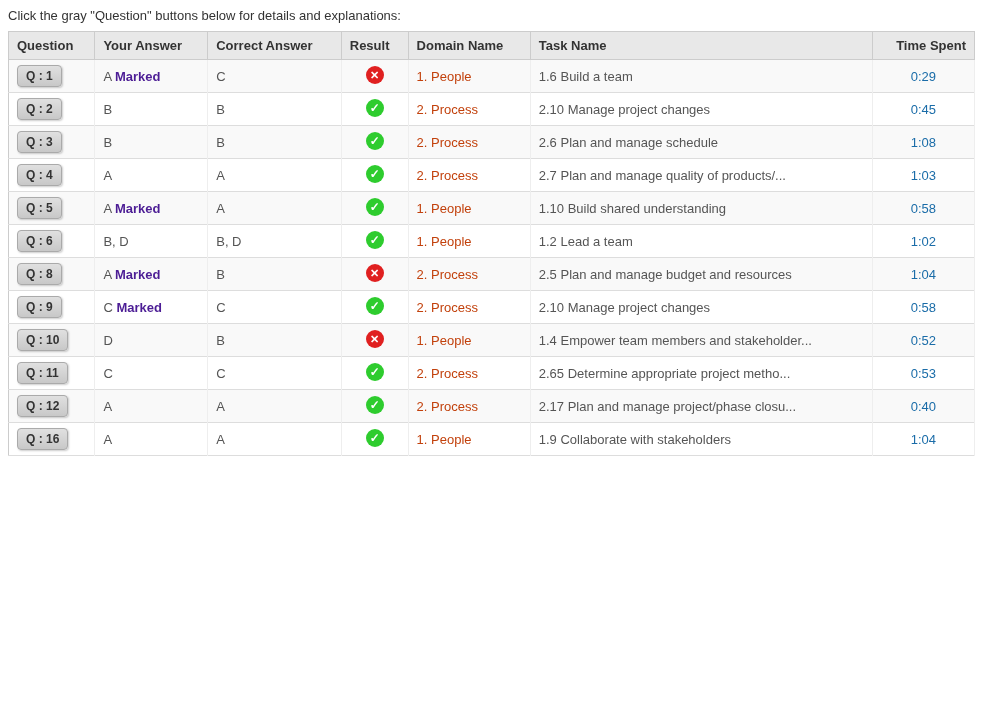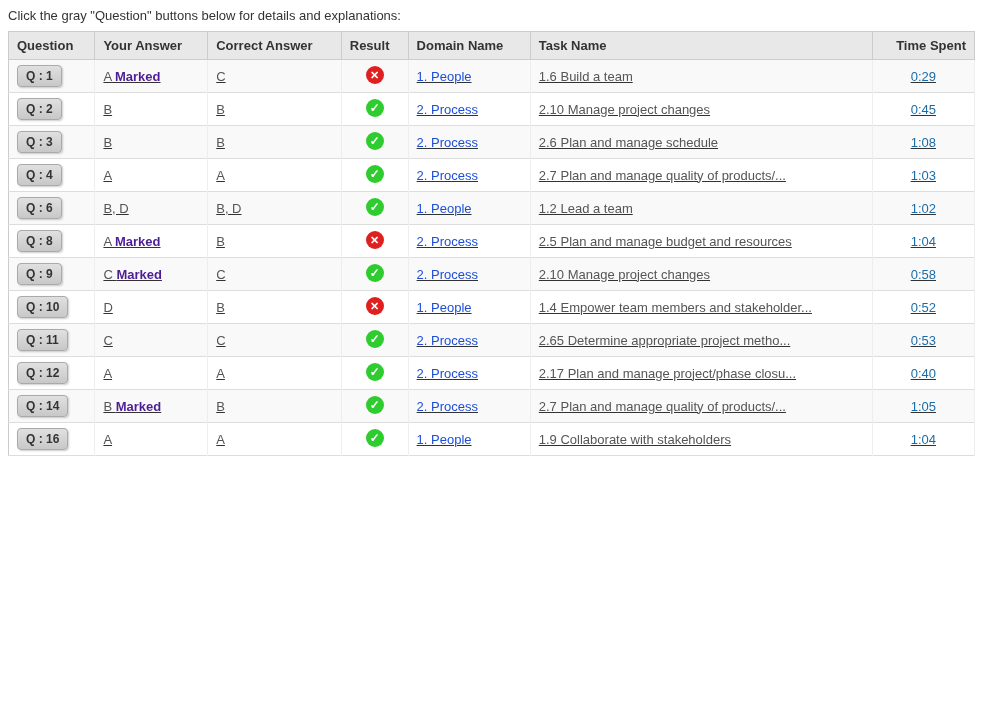--- a/index.html
+++ b/index.html
@@ -30,21 +30,20 @@
       font-weight: bold;
       font-size: 13px;
       border-right: 1px solid #ccc;
       border-bottom: 1px solid #ccc;
     }
     thead th.right {
       text-align: right;
     }
     tbody tr {
       border-bottom: 1px solid #ddd;
-      text-decoration: underline;
     }
     tbody tr:nth-child(odd) {
       background: #f9f9f9;
     }
     tbody tr:nth-child(even) {
       background: #fff;
     }
     tbody td {
       padding: 5px 8px;
       vertical-align: middle;
@@ -72,21 +71,21 @@
       color: #555;
     }
     .correct-text {
       color: #555;
     }
     .time-text {
       color: #1a6ca8;
       text-align: right;
     }
     .domain-text {
-      color: #1d4ed8;
+      color: #c2410c;
     }
     .task-text {
       color: #555;
     }
     .icon-correct {
       display: inline-block;
       width: 18px;
       height: 18px;
       background: #2ecc2e;
       border-radius: 50%;
@@ -175,20 +174,29 @@
       <tr>
         <td><button class="q-btn">Q : 4</button></td>
         <td class="answer-text">A</td>
         <td class="correct-text">A</td>
         <td class="result-cell"><span class="icon-correct"></span></td>
         <td class="domain-text">2. Process</td>
         <td class="task-text">2.7 Plan and manage quality of products/...</td>
         <td class="time-text time-cell">1:03</td>
       </tr>
       <tr>
+        <td><button class="q-btn">Q : 5</button></td>
+        <td><span class="answer-text">A </span><span class="marked">Marked</span></td>
+        <td class="correct-text">A</td>
+        <td class="result-cell"><span class="icon-correct"></span></td>
+        <td class="domain-text">1. People</td>
+        <td class="task-text">1.10 Build shared understanding</td>
+        <td class="time-text time-cell">0:58</td>
+      </tr>
+      <tr>
         <td><button class="q-btn">Q : 6</button></td>
         <td class="answer-text">B, D</td>
         <td class="correct-text">B, D</td>
         <td class="result-cell"><span class="icon-correct"></span></td>
         <td class="domain-text">1. People</td>
         <td class="task-text">1.2 Lead a team</td>
         <td class="time-text time-cell">1:02</td>
       </tr>
       <tr>
         <td><button class="q-btn">Q : 8</button></td>
@@ -227,29 +235,20 @@
         <td class="time-text time-cell">0:53</td>
       </tr>
       <tr>
         <td><button class="q-btn">Q : 12</button></td>
         <td class="answer-text">A</td>
         <td class="correct-text">A</td>
         <td class="result-cell"><span class="icon-correct"></span></td>
         <td class="domain-text">2. Process</td>
         <td class="task-text">2.17 Plan and manage project/phase closu...</td>
         <td class="time-text time-cell">0:40</td>
-      </tr>
-      <tr>
-        <td><button class="q-btn">Q : 14</button></td>
-        <td><span class="answer-text">B </span><span class="marked">Marked</span></td>
-        <td class="correct-text">B</td>
-        <td class="result-cell"><span class="icon-correct"></span></td>
-        <td class="domain-text">2. Process</td>
-        <td class="task-text">2.7 Plan and manage quality of products/...</td>
-        <td class="time-text time-cell">1:05</td>
       </tr>
       <tr>
         <td><button class="q-btn">Q : 16</button></td>
         <td class="answer-text">A</td>
         <td class="correct-text">A</td>
         <td class="result-cell"><span class="icon-correct"></span></td>
         <td class="domain-text">1. People</td>
         <td class="task-text">1.9 Collaborate with stakeholders</td>
         <td class="time-text time-cell">1:04</td>
       </tr>

